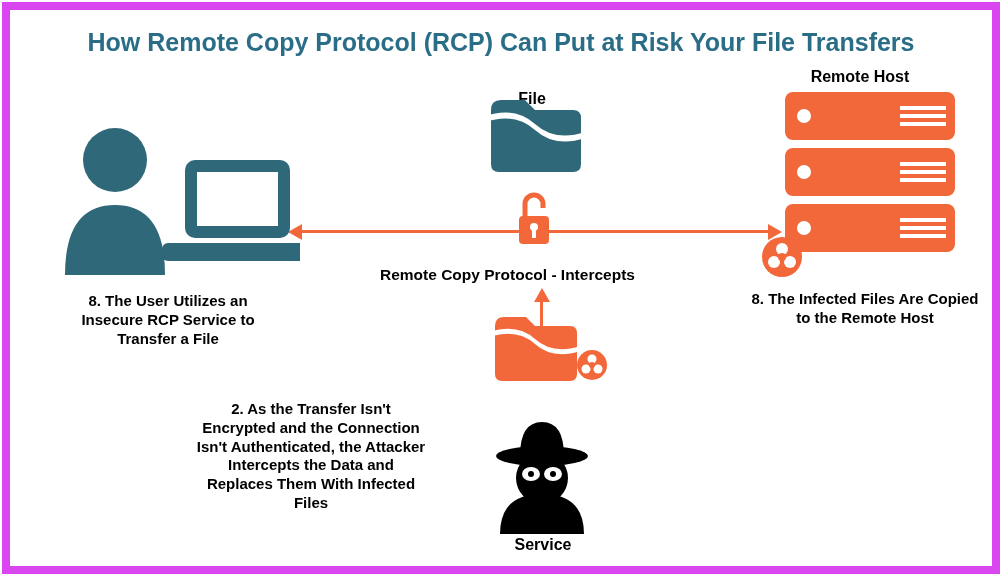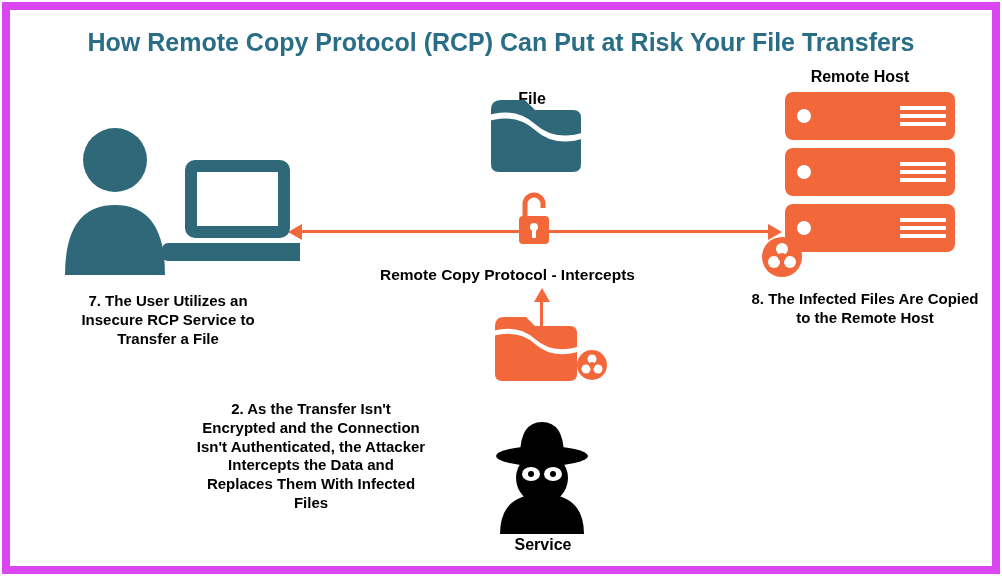--- a/index.html
+++ b/index.html
@@ -89,21 +89,21 @@
 <div class="outer-frame">
   <div class="canvas">
 
     <div class="title">How Remote Copy Protocol (RCP) Can Put at Risk Your File Transfers</div>
 
     <div class="label" style="left:492px; top:60px; width:60px;margin-top:20px;">File</div>
     <div class="label" style="left:770px; top:58px; width:160px;">Remote Host</div>
     <div class="label" style="left:488px; top:526px; width:90px;">Service</div>
     <div class="rcp-label">Remote Copy Protocol - Intercepts</div>
 
-    <div class="caption" style="left:48px; top:282px; width:220px;">7. The User Utilizes an Insecure RCP Service to Transfer a File</div>
+    <div class="caption" style="left:48px; top:282px; width:220px;">8. The User Utilizes an Insecure RCP Service to Transfer a File</div>
     <div class="caption" style="left:186px; top:390px; width:230px;">2. As the Transfer Isn't Encrypted and the Connection Isn't Authenticated, the Attacker Intercepts the Data and Replaces Them With Infected Files</div>
     <div class="caption" style="left:740px; top:280px; width:230px;">8. The Infected Files Are Copied to the Remote Host</div>
 
     <div class="h-arrow" style="left:290px; top:220px; width:470px;">
       <div class="head-left"></div>
       <div class="head-right"></div>
     </div>
 
     <div class="v-arrow" style="left:530px; top:290px; height:80px;">
       <div class="head-up"></div>

